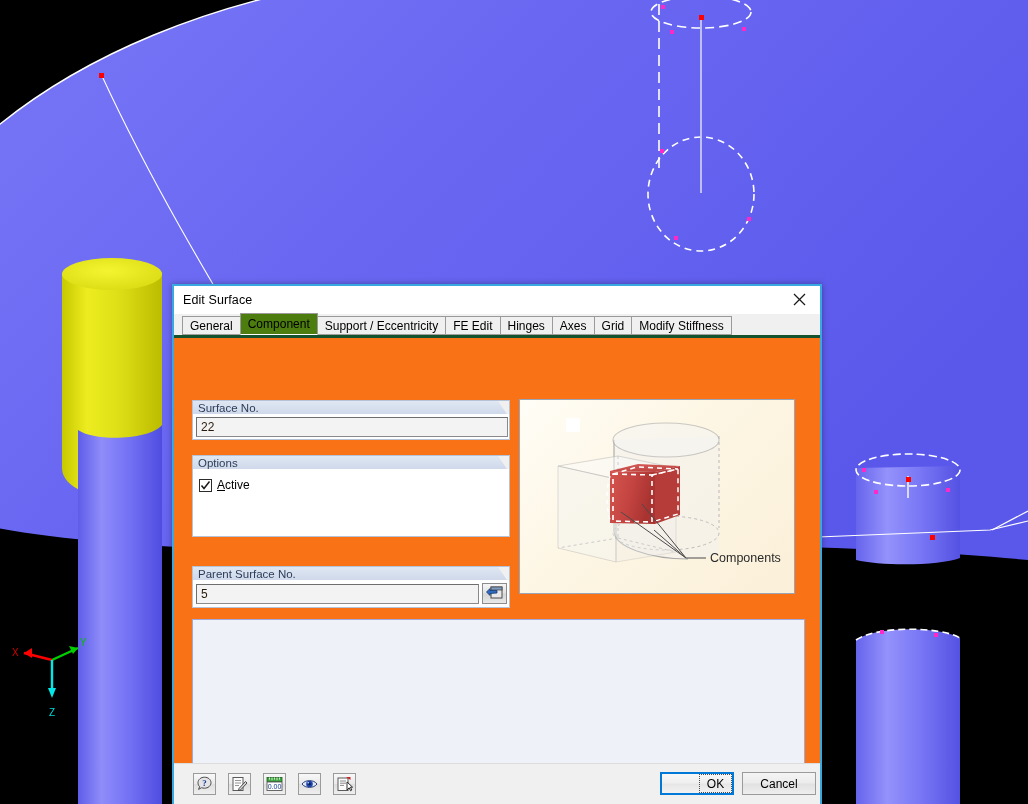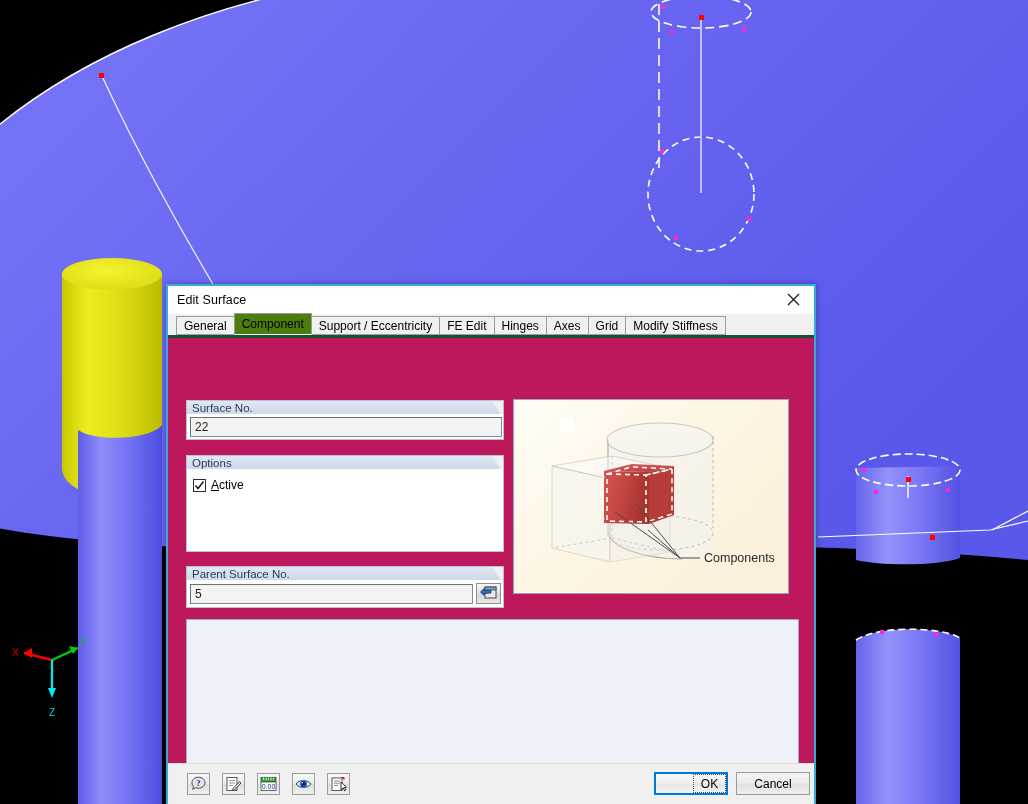--- a/index.html
+++ b/index.html
@@ -26,21 +26,21 @@
     position: absolute;
     inset: 0;
     background: #000000;
     overflow: hidden;
   }
   #viewport svg { display: block; }
 
   
   #dialog {
     position: absolute;
-    left: 166px;
+    left: 172px;
     top: 284px;
     width: 650px;
     height: 520px;
     background: #f0f0f0;
     border: 2px solid #3aa8e0;
     border-bottom: none;
     box-sizing: border-box;
     box-shadow: 0 0 6px rgba(0,0,0,0.35);
     font-size: 12px;
     color: #000;
@@ -108,21 +108,21 @@
     line-height: 21px;
     margin-top: -3px;
     border-bottom: 1px solid #ffffff;
     z-index: 5;
     font-weight: normal;
   }
 
   
   .tabpage {
     flex: 1;
-    background: #be185d;
+    background: #f97316;
     position: relative;
     padding: 0;
   }
 
   
   .group {
     position: absolute;
     background: transparent;
   }
   .group-head {
@@ -422,21 +422,21 @@
 
       <div class="group" style="left:18px; top:62px; width:318px;">
         <div class="group-head">Surface No.</div>
         <div class="group-body" style="height:26px;">
           <div class="txtfield" style="left:3px; top:3px; width:312px;">22</div>
         </div>
       </div>
 
       <div class="group" style="left:18px; top:117px; width:318px;">
         <div class="group-head">Options</div>
-        <div class="group-body" style="height:83px;padding-left:12px;">
+        <div class="group-body" style="height:68px;padding-left:12px;">
           <div class="chk-row" style="left:6px; top:9px;">
             <span class="chkbox">
               <svg width="11" height="11" viewBox="0 0 11 11">
                 <polyline points="1.5,5.5 4,8.5 9.5,1.5" fill="none" stroke="#1a1a1a" stroke-width="1.5"></polyline>
               </svg>
             </span>
             <span class="chk-label"><span class="acc">A</span><span>ctive</span></span>
           </div>
         </div>
       </div>

